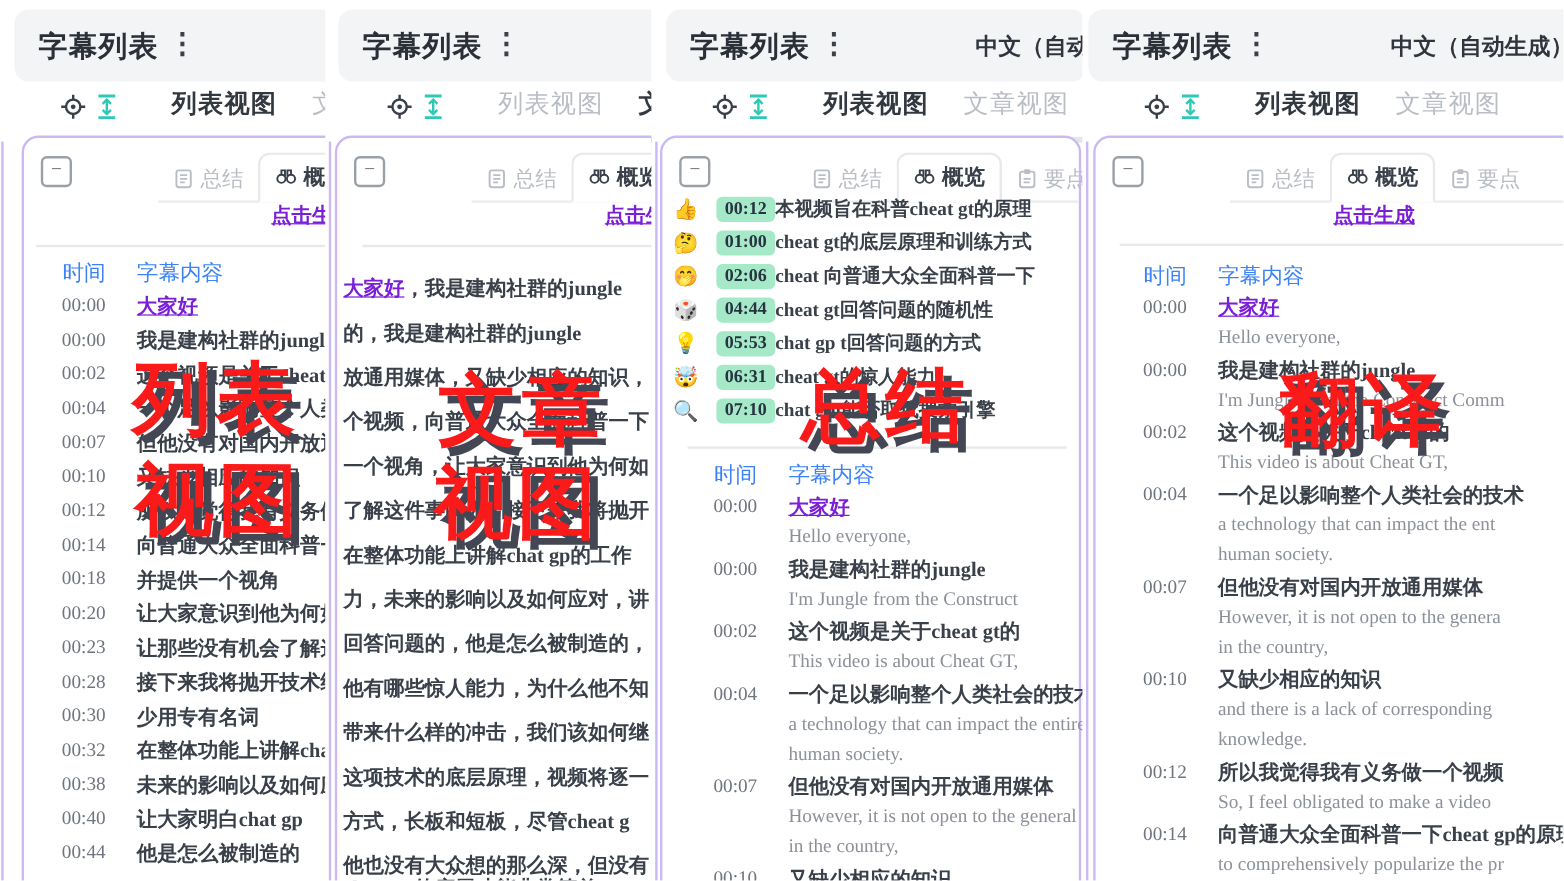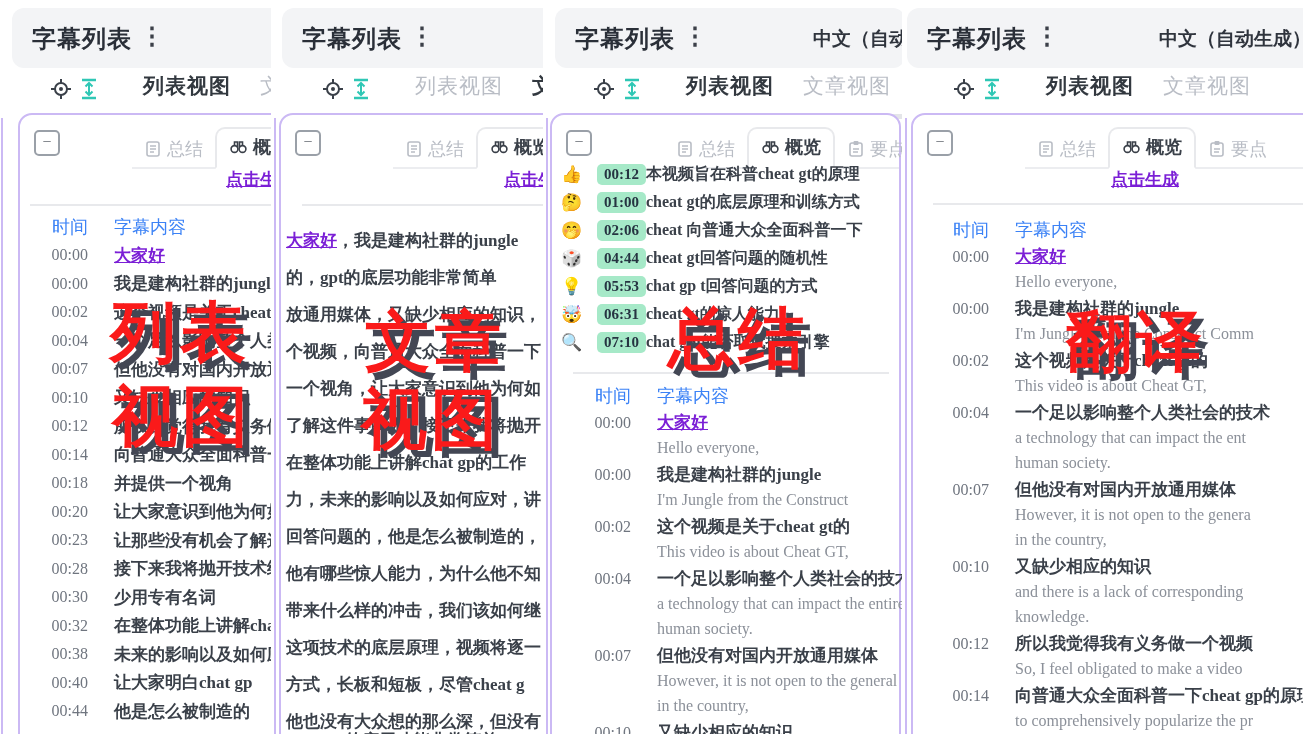--- a/index.html
+++ b/index.html
@@ -247,21 +247,21 @@
           <span>概览</span>
         </span>
       </div>
     </div>
     <span class="genlink" style="left:232px;top:168px;">点击生成</span>
     <div class="sep" style="top:204px;"></div>
     <div class="para">
       <div><span class="plink">大家好</span><span>，我是建构社群的jungle</span></div>
       <div>
 
-      <div>的，gpt的底层功能非常简单</div>
+      <div>的，我是建构社群的jungle</div>
           <div>放通用媒体，又缺少相应的知识，</div>
           <div>个视频，向普通大众全面科普一下</div>
           <div>一个视角，让大家意识到他为何如</div>
           <div>了解这件事的人，接下来我将抛开</div>
           <div>在整体功能上讲解chat gp的工作</div>
           <div>力，未来的影响以及如何应对，讲</div>
           <div>回答问题的，他是怎么被制造的，</div>
           <div>他有哪些惊人能力，为什么他不知</div>
           <div>带来什么样的冲击，我们该如何继</div>
           <div>这项技术的底层原理，视频将逐一</div>

